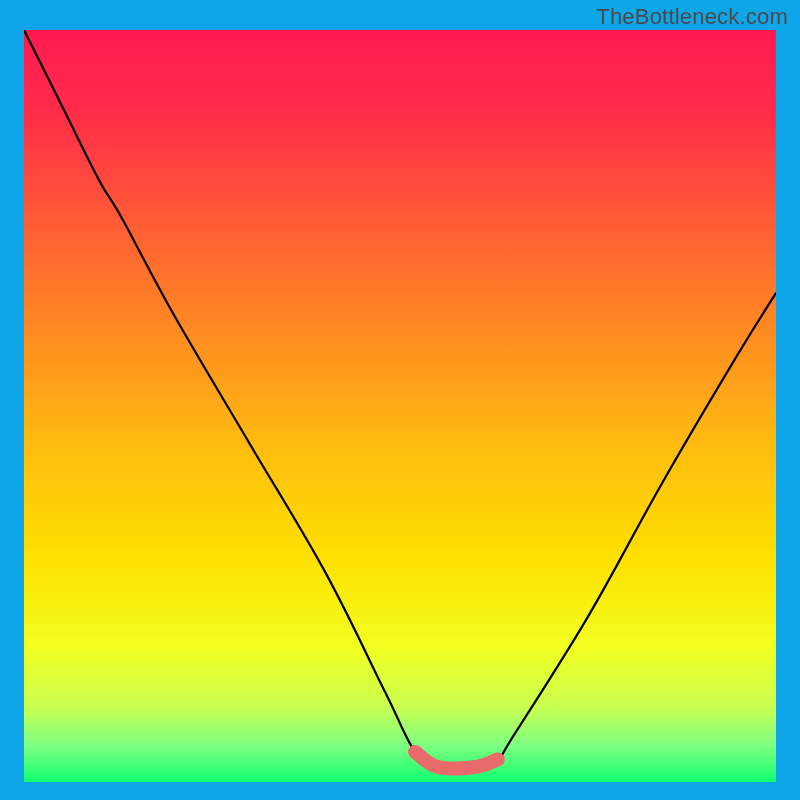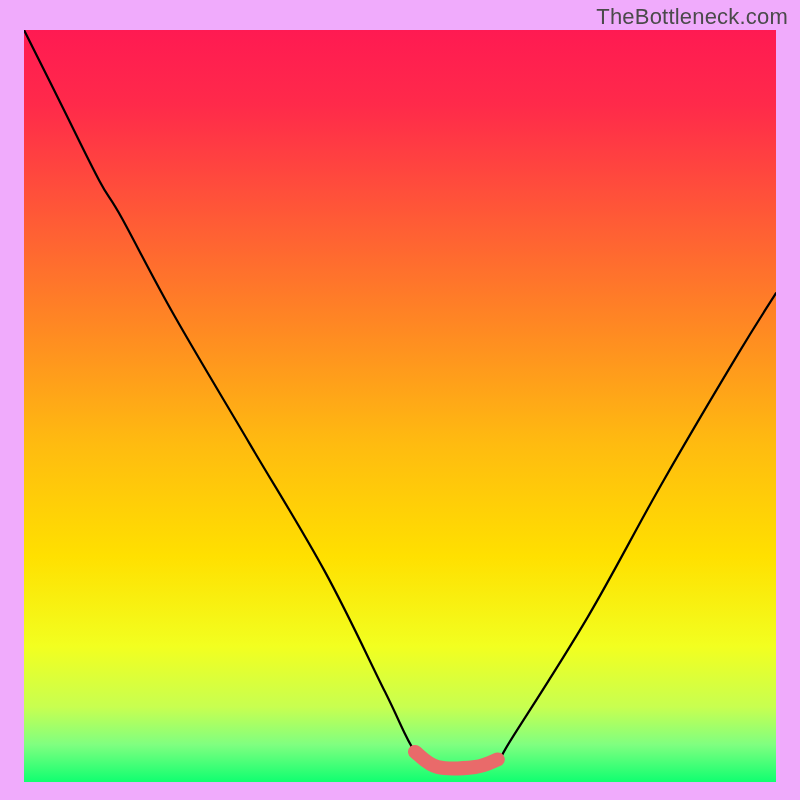--- a/index.html
+++ b/index.html
@@ -10,21 +10,21 @@
     background: #000;
     overflow: hidden;
     font-family: Arial, Helvetica, sans-serif;
   }
   .frame {
     position: absolute;
     left: 0;
     top: 0;
     width: 800px;
     height: 800px;
-    background: #f0abfc;
+    background: #0ea5e9;
     text-align: right;
   }
   .watermark {
     position: absolute;
     top: 4px;
     right: 12px;
     color: #4a4a4a;
     font-size: 22px;
     font-weight: 400;
     letter-spacing: 0.2px;

